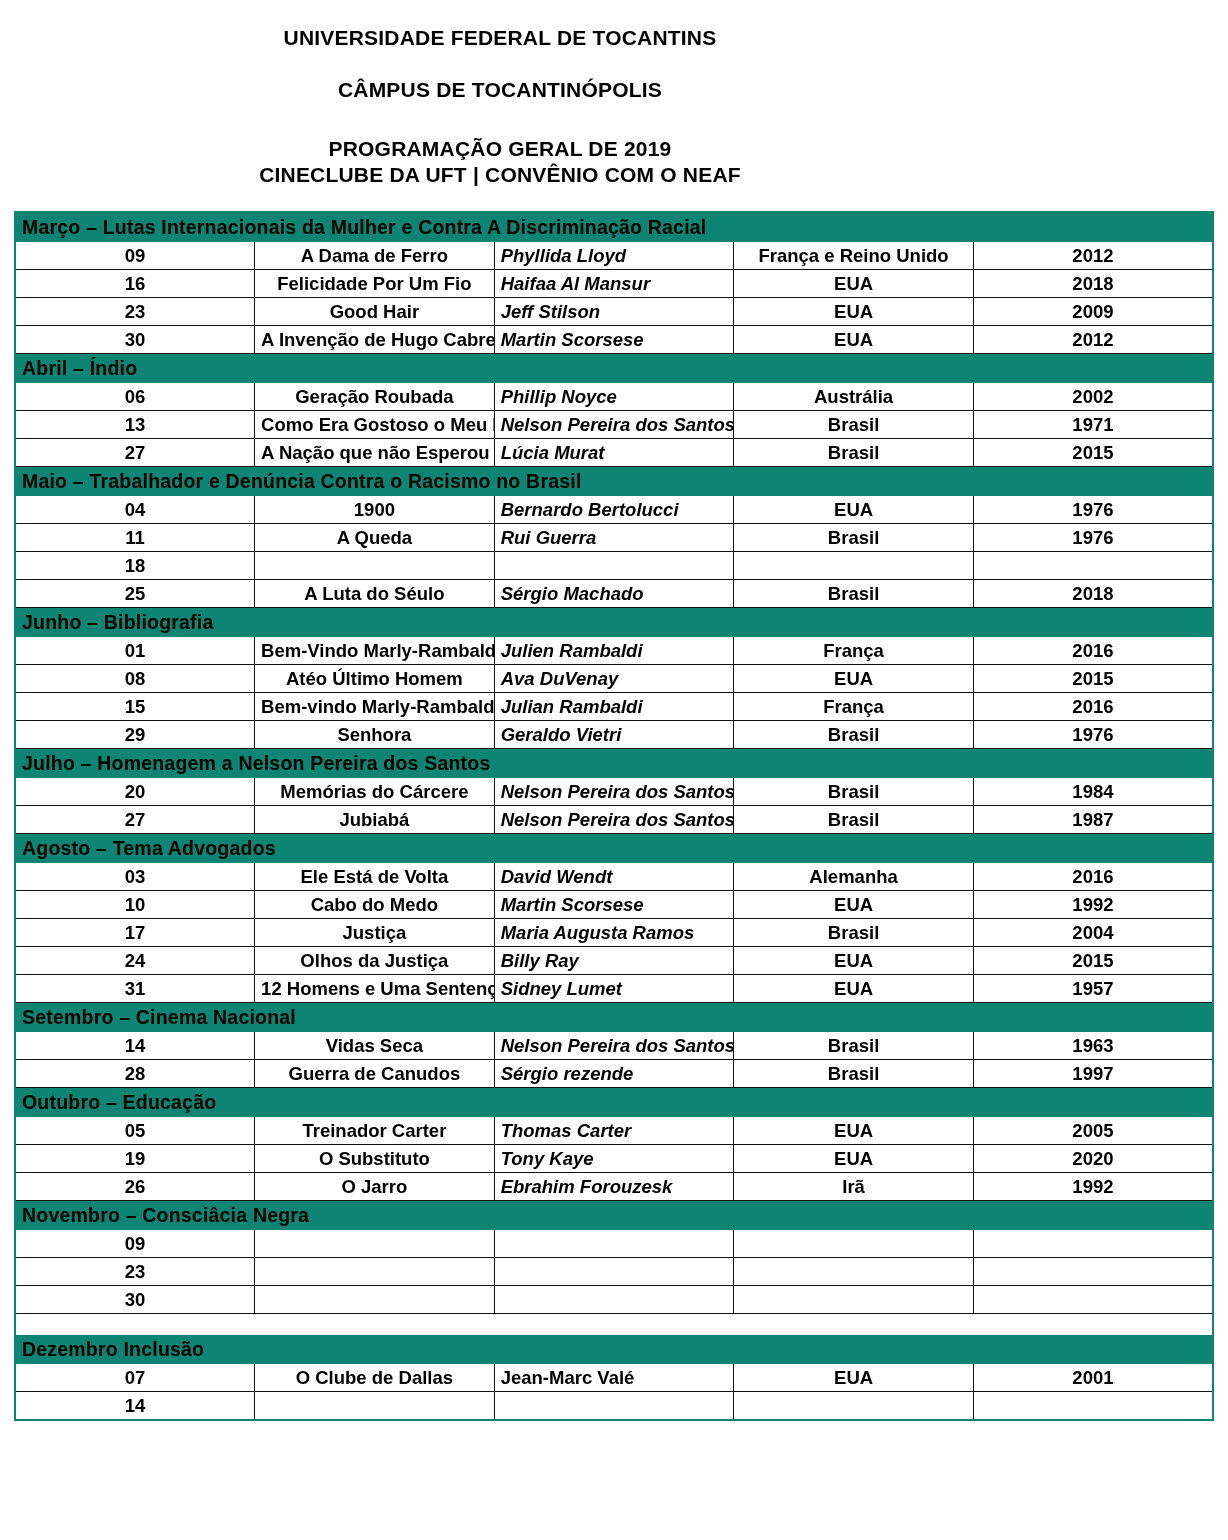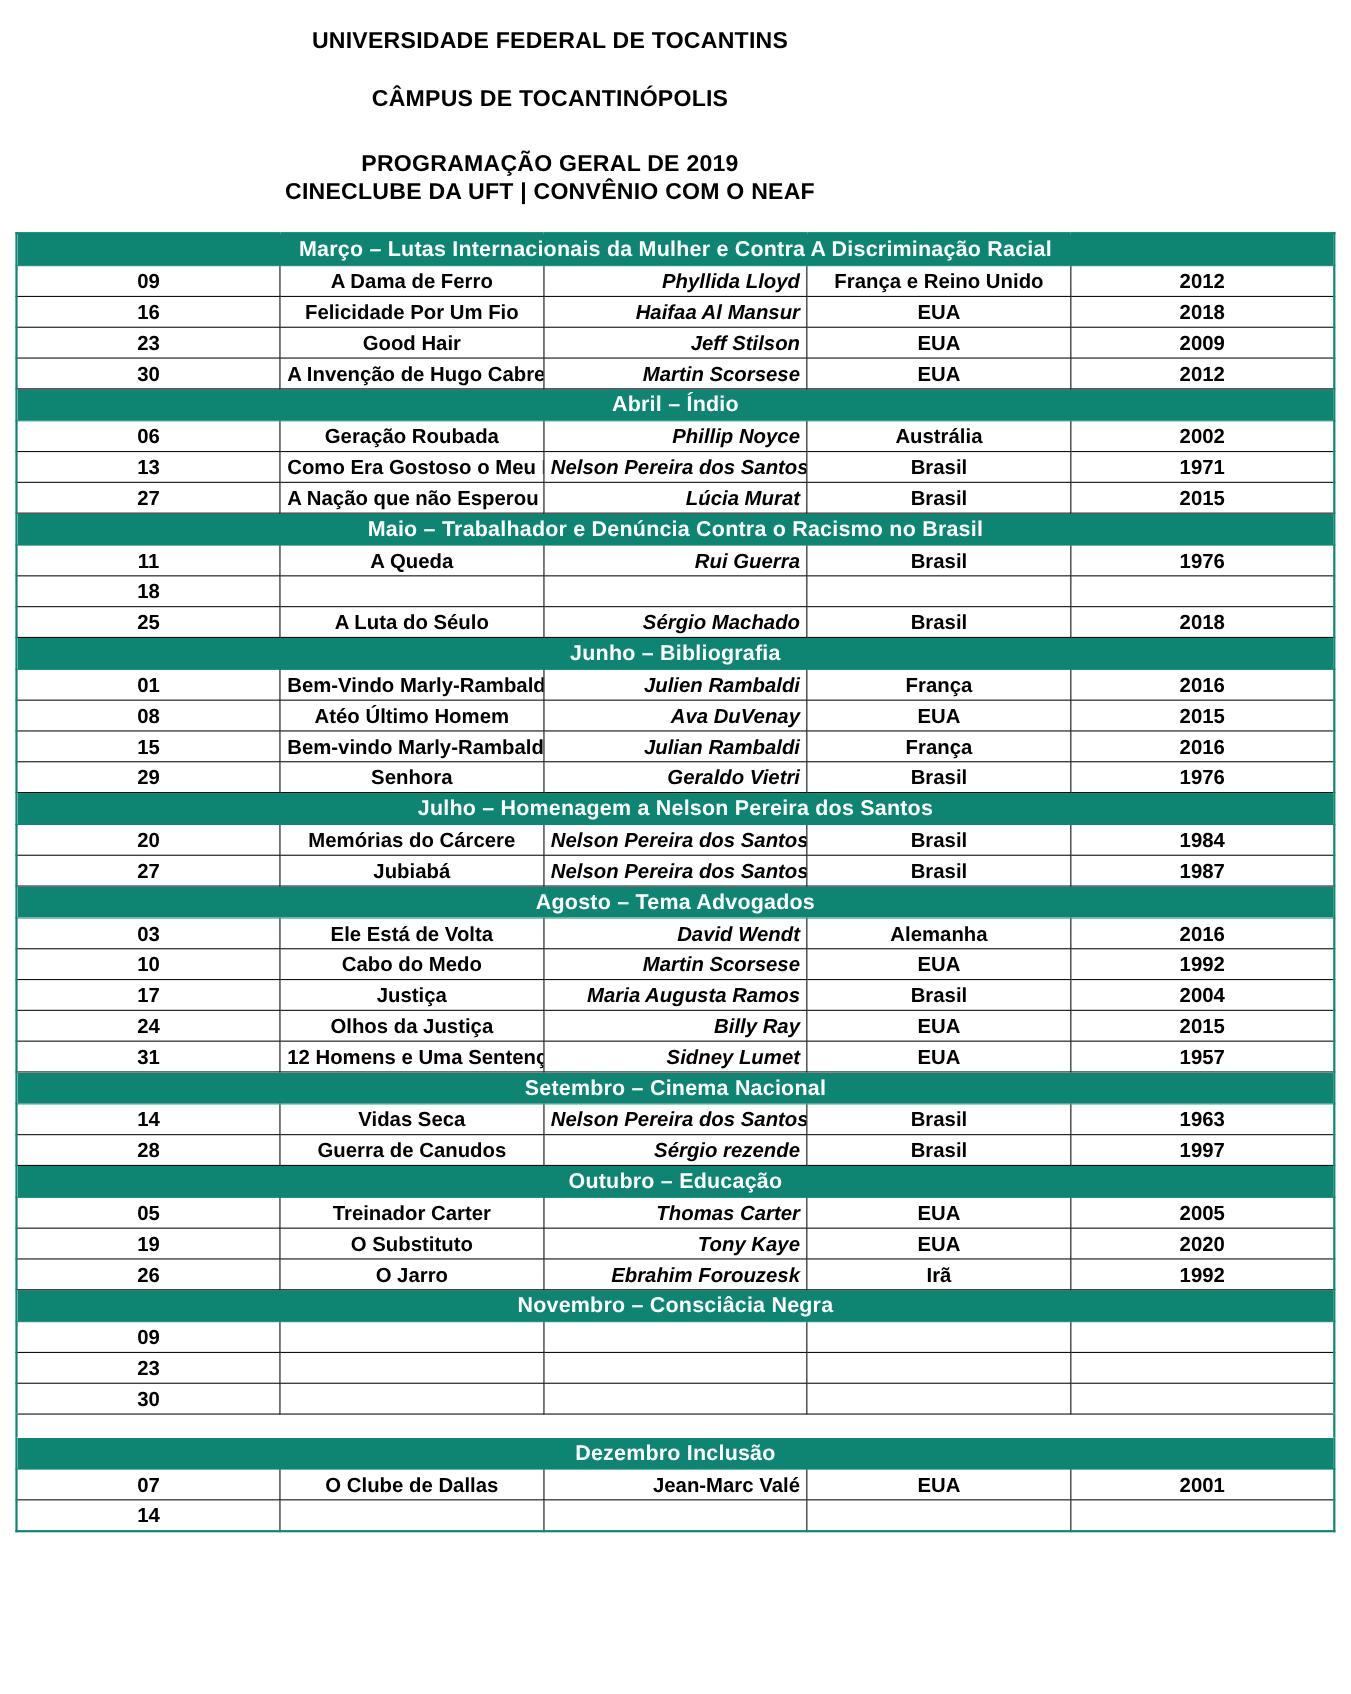--- a/index.html
+++ b/index.html
@@ -41,28 +41,28 @@
     height: 27px;
     padding: 0 6px;
     font-size: 18.5px;
     font-weight: bold;
     vertical-align: middle;
     overflow: hidden;
     white-space: nowrap;
   }
   td.c-day      { width: 44px;  text-align: center; padding: 0 2px; }
   td.c-title    { width: 470px; text-align: center; }
-  td.c-director { width: 500px; text-align: right; font-style: italic; }
+  td.c-director { width: 500px; text-align: left; font-style: italic; }
   td.c-country  { width: 120px; text-align: center; font-weight: normal; font-style: normal; }
   td.c-year     { width: 66px;  text-align: center; font-weight: normal; font-style: normal; }
 
   tr.month-row td {
     background: #0e8573;
-    color: #ffffff;
-    text-align: center;
+    color: #000000;
+    text-align: left;
     font-weight: bold;
     font-size: 19.5px;
     border: 1px solid #0e8573;
     height: 28px;
     letter-spacing: 0.2px;
   }
   tr.spacer-row td {
     background: #ffffff;
     border: 1px solid #ffffff;
     border-left: 2px solid #0e8573;
@@ -136,20 +136,27 @@
           <td class="c-day">27</td>
           <td class="c-title">A Nação que não Esperou por Deus</td>
           <td class="c-director">Lúcia Murat</td>
           <td class="c-country">Brasil</td>
           <td class="c-year">2015</td>
         </tr>
         <tr class="month-row">
           <td colspan="5">Maio – Trabalhador e Denúncia Contra o Racismo no Brasil</td>
         </tr>
         <tr>
+          <td class="c-day">04</td>
+          <td class="c-title">1900</td>
+          <td class="c-director">Bernardo Bertolucci</td>
+          <td class="c-country">EUA</td>
+          <td class="c-year">1976</td>
+        </tr>
+        <tr>
           <td class="c-day">11</td>
           <td class="c-title">A Queda</td>
           <td class="c-director">Rui Guerra</td>
           <td class="c-country">Brasil</td>
           <td class="c-year">1976</td>
         </tr>
         <tr>
           <td class="c-day">18</td>
           <td class="c-title"></td>
           <td class="c-director"></td>

